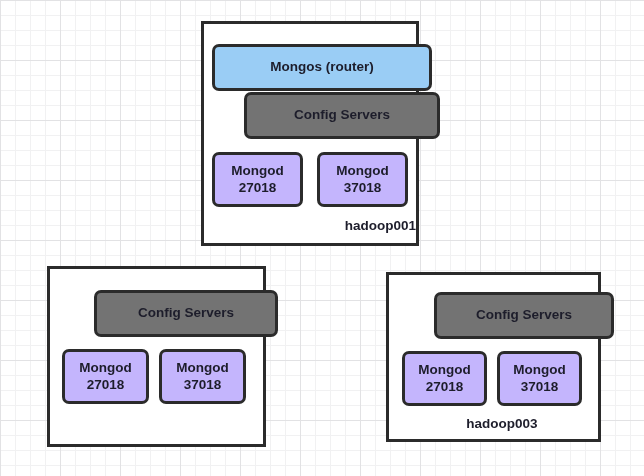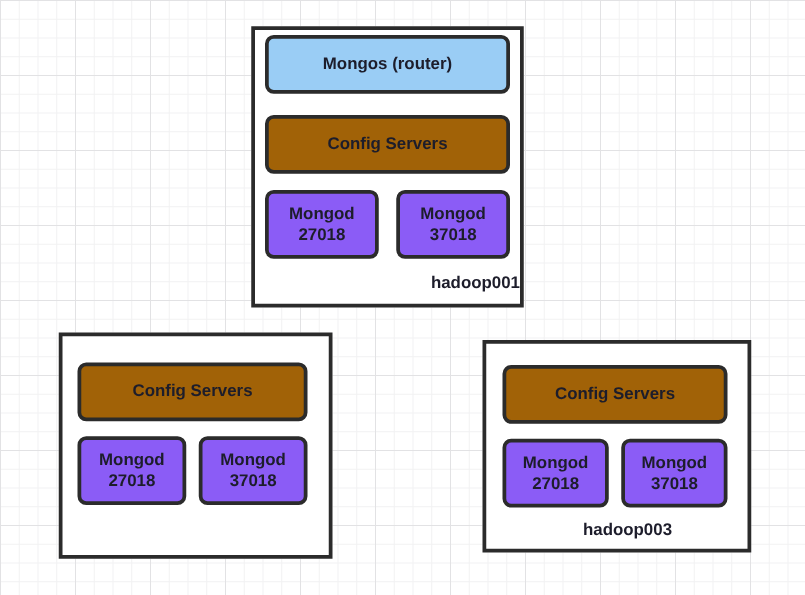--- a/index.html
+++ b/index.html
@@ -50,22 +50,22 @@
     justify-content: center;
     text-align: center;
     color: #1d1d2b;
     font-weight: bold;
     font-size: 13.5px;
     line-height: 1.22;
     font-family: "Liberation Sans", sans-serif;
   }
 
   .node-box.router  { background-color: #9acdf5; }
-  .node-box.config  { background-color: #a16207; }
-  .node-box.mongod  { background-color: #8b5cf6; }
+  .node-box.config  { background-color: #737373; margin-left: 32px; }
+  .node-box.mongod  { background-color: #c4b5fd; }
 
   .host-label {
     position: absolute;
     left: 0;
     right: 0;
     text-align: center;
     font-weight: bold;
     font-size: 13.5px;
     color: #1d1d2b;
     font-family: "Liberation Sans", sans-serif;
@@ -74,21 +74,21 @@
 
   .line2 { display: block; }
 </style>
 </head>
 <body>
 
 <div id="canvas">
 
   <div class="host" style="left:201px; top:21px; width:218px; height:225px;">
 
-    <div class="node-box router" style="left:8px; top:4px; width:196px; height:47px;">
+    <div class="node-box router" style="left:8px; top:20px; width:220px; height:47px;">
       <span>Mongos (router)</span>
     </div>
 
     <div class="node-box config" style="left:8px; top:68px; width:196px; height:47px;">
       <span>Config Servers</span>
     </div>
 
     <div class="node-box mongod" style="left:8px; top:128px; width:91px; height:55px;">
       <span>
         <span>Mongod</span>

